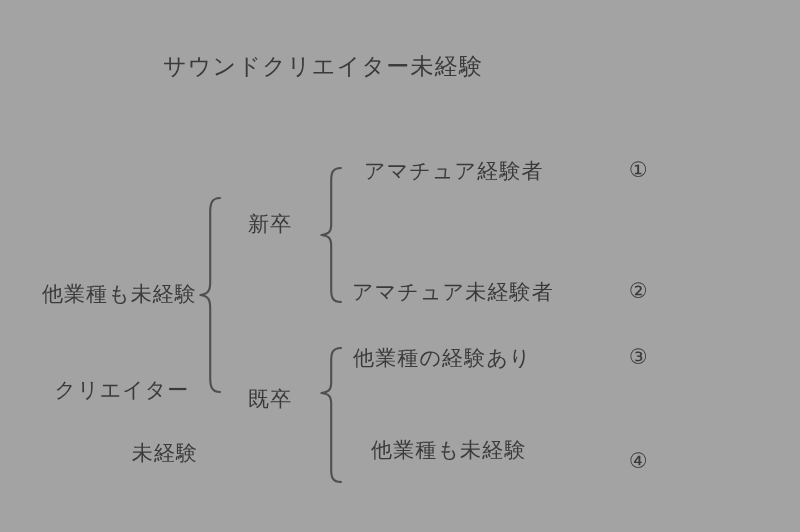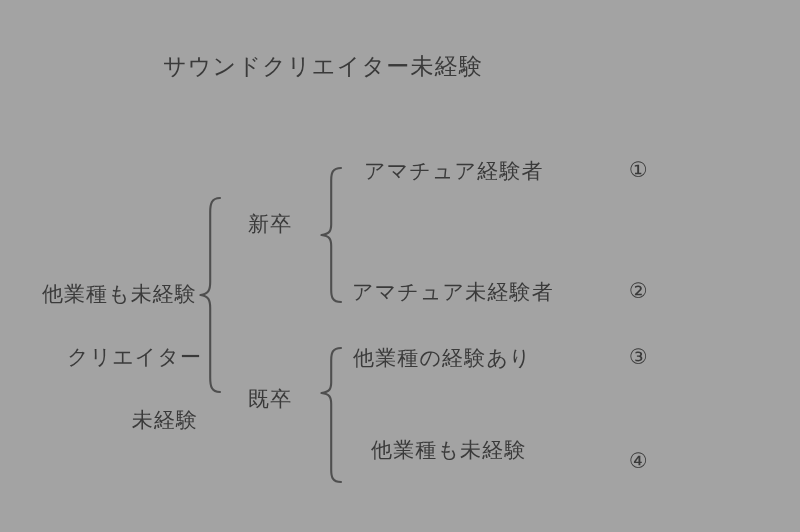--- a/index.html
+++ b/index.html
@@ -46,21 +46,21 @@
     width: 160px;
     text-align: right;
     color: #3a3a3a;
     font-size: 21px;
     line-height: 1.5;
     letter-spacing: 0.05em;
     white-space: pre-line;
   }
   #root-label .rl-line { display: block; }
   #root-label .rl-line.l1 { text-align: left; }
-  #root-label .rl-line.l2 { text-align: right; }
+  #root-label .rl-line.l2 { text-align: center; margin-top: 33px; }
   #root-label .rl-line.l3 { text-align: right; padding-right: 4px; }
 
   
   .branch-label {
     font-size: 21px;
     letter-spacing: 0.06em;
   }
   #branch-0-label { left: 248px; top: 213px; }
   #branch-1-label { left: 248px; top: 388px; }
 

